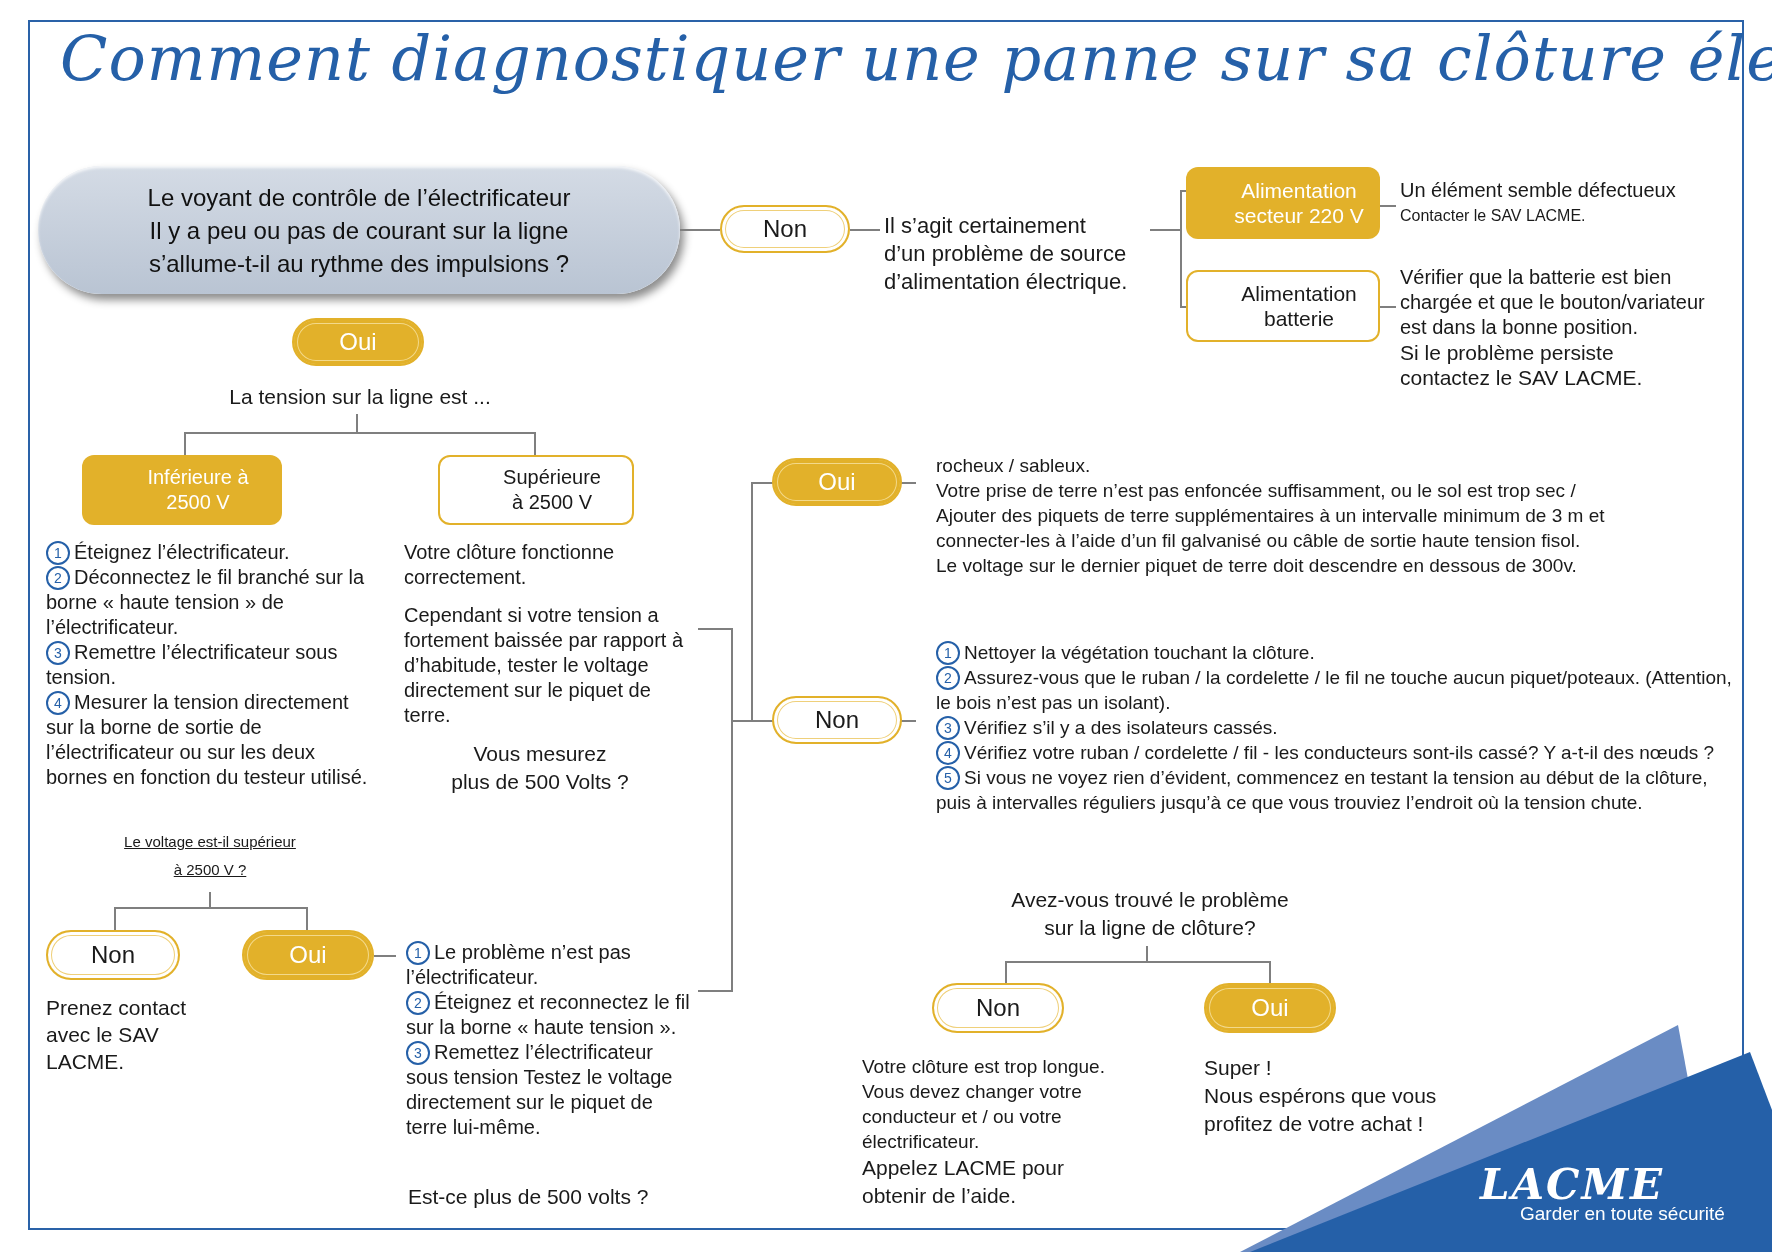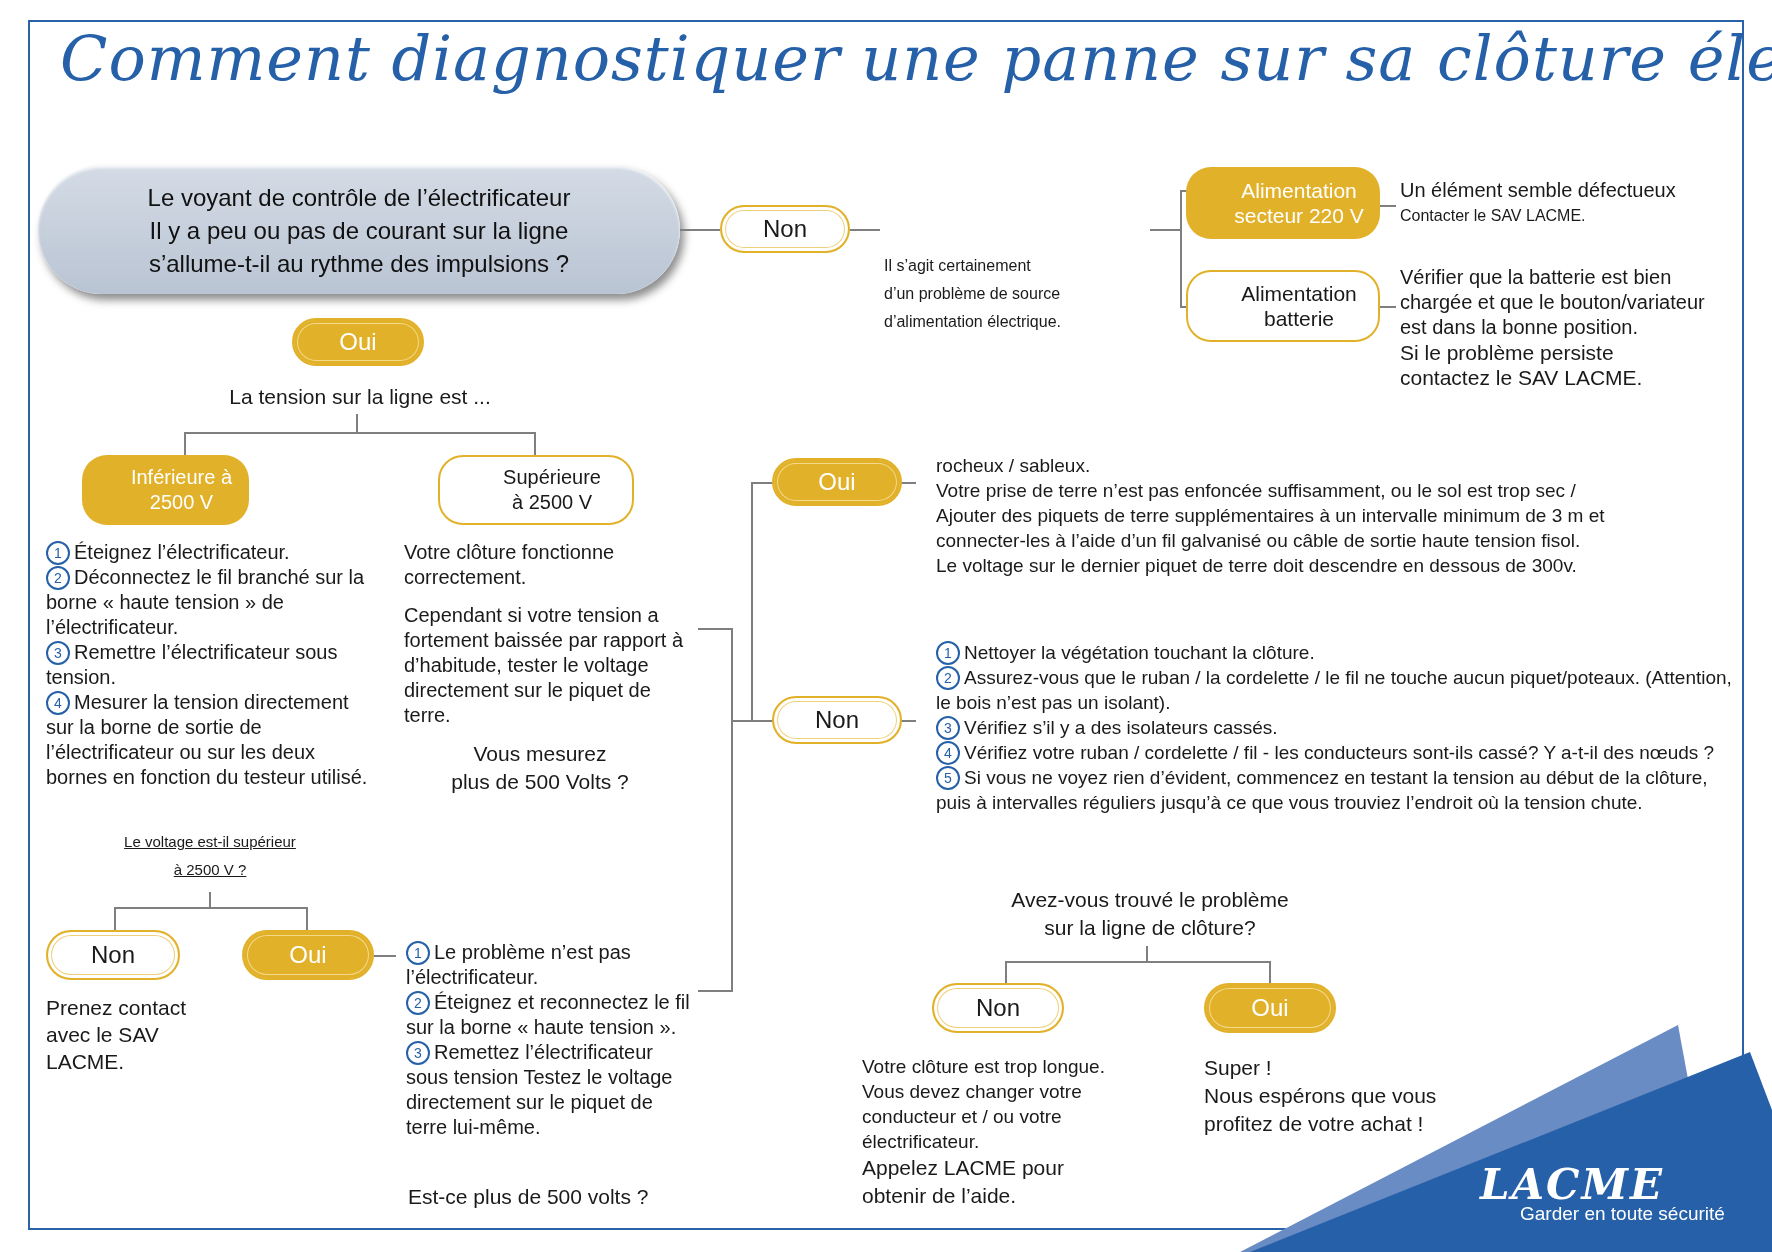--- a/index.html
+++ b/index.html
@@ -8,21 +8,21 @@
   .frame { position:absolute; left:28px; top:20px; width:1716px; height:1210px; border:2px solid #2a62a8; box-sizing:border-box; }
   .title { position:absolute; left:60px; top:22px; width:1650px; text-align:center;
            font-family:"DejaVu Serif", serif; font-style:italic; font-size:62px; color:#2560a8; letter-spacing:1px; white-space:nowrap; }
   .abs { position:absolute; }
   .txt { font-size:20px; line-height:25px; color:#1a1a1a; }
   .txt.sm { font-size:19px; line-height:25px; }
   .center { text-align:center; }
   .pill { position:absolute; border-radius:28px; display:flex; align-items:center; justify-content:center; text-align:center; font-size:24px; box-sizing:border-box; }
   .pill.gold { background:#e2b12a; color:#ffffff; border:2px solid #e2b12a; box-shadow: inset 0 0 0 3px #e2b12a, inset 0 0 0 4px #f3d98a; }
   .pill.white { background:#ffffff; color:#1a1a1a; border:2px solid #e2b12a; box-shadow: inset 0 0 0 3px #ffffff, inset 0 0 0 4px #efd07a; }
-  .box { position:absolute; border-radius:25px; display:flex; align-items:center; justify-content:center; text-align:center; font-size:20px; line-height:25px; box-sizing:border-box;padding-left:32px; }
+  .box { position:absolute; border-radius:12px; display:flex; align-items:center; justify-content:center; text-align:center; font-size:20px; line-height:25px; box-sizing:border-box;padding-left:32px; }
   .box.gold { background:#e2b12a; color:#ffffff; }
   .box.white { background:#ffffff; color:#1a1a1a; border:2px solid #e2b12a; }
   .question { position:absolute; left:38px; top:166px; width:642px; height:128px; border-radius:64px;
               background:linear-gradient(#d4dbe5, #b9c4d3); box-shadow: 4px 6px 8px rgba(0,0,0,0.45), inset 0 2px 3px rgba(255,255,255,0.8);
               display:flex; align-items:center; justify-content:center; text-align:center; font-size:24px; line-height:33px; color:#111; }
   .line { position:absolute; background:#7f7f7f; }
   .num { display:inline-block; width:20px; height:20px; border:2px solid #2560a8; border-radius:50%; font-size:14px; line-height:20px;
          text-align:center; color:#2560a8; margin-right:4px; vertical-align:1px; box-sizing:content-box; }
   .logo-area { position:absolute; left:0; top:0; width:1772px; height:1252px; pointer-events:none; }
   .brand { position:absolute; left:1480px; top:1160px; font-family:"DejaVu Serif", serif; font-style:italic; font-weight:bold; font-size:42px; color:#ffffff; letter-spacing:2px; }
@@ -51,21 +51,21 @@
 <div class="line" style="left:680px;top:229px;width:40px;height:2px;"></div>
 <div class="line" style="left:850px;top:229px;width:30px;height:2px;"></div>
 <div class="line" style="left:1150px;top:229px;width:30px;height:2px;"></div>
 <div class="line" style="left:1180px;top:190px;width:2px;height:117px;"></div>
 <div class="line" style="left:1180px;top:190px;width:20px;height:2px;"></div>
 <div class="line" style="left:1180px;top:306px;width:20px;height:2px;"></div>
 <div class="line" style="left:1378px;top:205px;width:18px;height:2px;"></div>
 <div class="line" style="left:1378px;top:306px;width:18px;height:2px;"></div>
 
 <div class="pill white" style="left:720px;top:205px;width:130px;height:48px;">Non</div>
-<div class="abs txt" style="left:884px;top:212px;font-size:16px;line-height:28px;margin-top:40px;">
+<div class="abs txt" style="left:884px;top:212px;font-size:22px;line-height:28px;">
   <div>Il s’agit certainement</div>
   <div>d’un problème de source</div>
   <div>d’alimentation électrique.</div>
 </div>
 <div class="box gold" style="left:1186px;top:167px;width:194px;height:72px;font-size:21px;">
   <div>
       <div>Alimentation</div>
       <div>secteur 220 V</div>
     </div>
 </div>
@@ -87,21 +87,21 @@
   <div style="font-size:21px;">contactez le SAV LACME.</div>
 </div>
 
 <div class="pill gold" style="left:292px;top:318px;width:132px;height:48px;">Oui</div>
 <div class="abs txt center" style="left:180px;top:384px;width:360px;font-size:21px;">La tension sur la ligne est ...</div>
 <div class="line" style="left:356px;top:414px;width:2px;height:18px;"></div>
 <div class="line" style="left:184px;top:432px;width:352px;height:2px;"></div>
 <div class="line" style="left:184px;top:432px;width:2px;height:24px;"></div>
 <div class="line" style="left:534px;top:432px;width:2px;height:24px;"></div>
 
-<div class="box gold" style="left:82px;top:455px;width:167px;height:70px;">
+<div class="box gold" style="left:82px;top:455px;width:200px;height:70px;">
   <div>
       <div>Inférieure à</div>
       <div>2500 V</div>
     </div>
 </div>
 <div class="box white" style="left:438px;top:455px;width:196px;height:70px;">
   <div>
       <div>Supérieure</div>
       <div>à 2500 V</div>
     </div>

